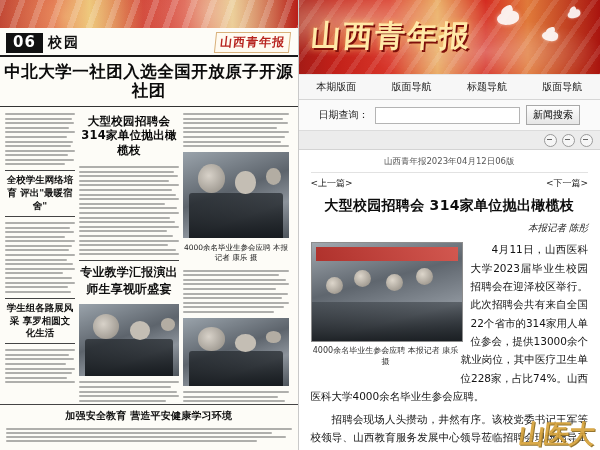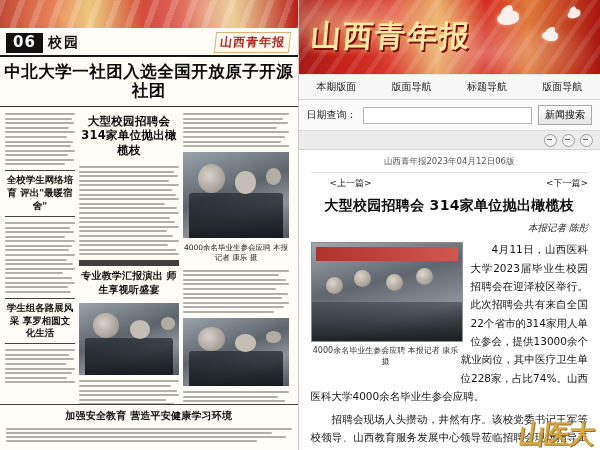--- a/index.html
+++ b/index.html
@@ -131,27 +131,27 @@
   .mid-head {
     font-size: 11.5px;
     font-weight: bold;
     color: #0b0b0b;
     text-align: center;
     line-height: 1.25;
     padding: 3px 1px 4px;
     letter-spacing: .3px;
   }
   .small-head {
-    font-size: 10px;
+    font-size: 12px;
     font-weight: bold;
     color: #111;
     text-align: center;
     padding: 3px 1px;
     letter-spacing: .2px;
-    border-top: 6px solid #404040;
+    border-top: 1px solid #404040;
   }
   .photo {
     position: relative;
     width: 100%;
     background: linear-gradient(160deg,#9aa3ab,#5d646c 45%,#8c939b 70%,#4e555c);
     overflow: hidden;
   }
   .photo::before {
     content: "";
     position: absolute;
@@ -270,21 +270,21 @@
     color: #1a1a1a;
     cursor: pointer;
     padding: 0 2px;
   }
 
   .search-bar {
     display: flex;
     align-items: center;
     gap: 6px;
     height: 30px;
-    padding: 0 8px;
+    padding: 0 20px;
     background: #fafafa;
     border-bottom: 1px solid #dcdcdc;
   }
   .search-bar .lbl { font-size: 10px; color: #222; white-space: nowrap; }
   .date-box {
     font-size: 10px;
     color: #1b1b1b;
     background: #fff;
     border: 1px solid #b4b4b4;
     padding: 2px 5px;
@@ -353,21 +353,21 @@
     padding: 2px 0 4px;
     border-bottom: 1px solid #e2e2e2;
   }
   .pager {
     display: flex;
     justify-content: space-between;
     font-size: 9px;
     color: #1a1a1a;
     padding: 4px 0 2px;
   }
-  .pager span { cursor: pointer; margin-left: 19px; }
+  .pager span { cursor: pointer; }
   .art-title {
     font-size: 14px;
     font-weight: bold;
     color: #0d0d0d;
     text-align: center;
     line-height: 1.3;
     padding: 4px 0 6px;
     letter-spacing: .3px;
   }
   .byline {

